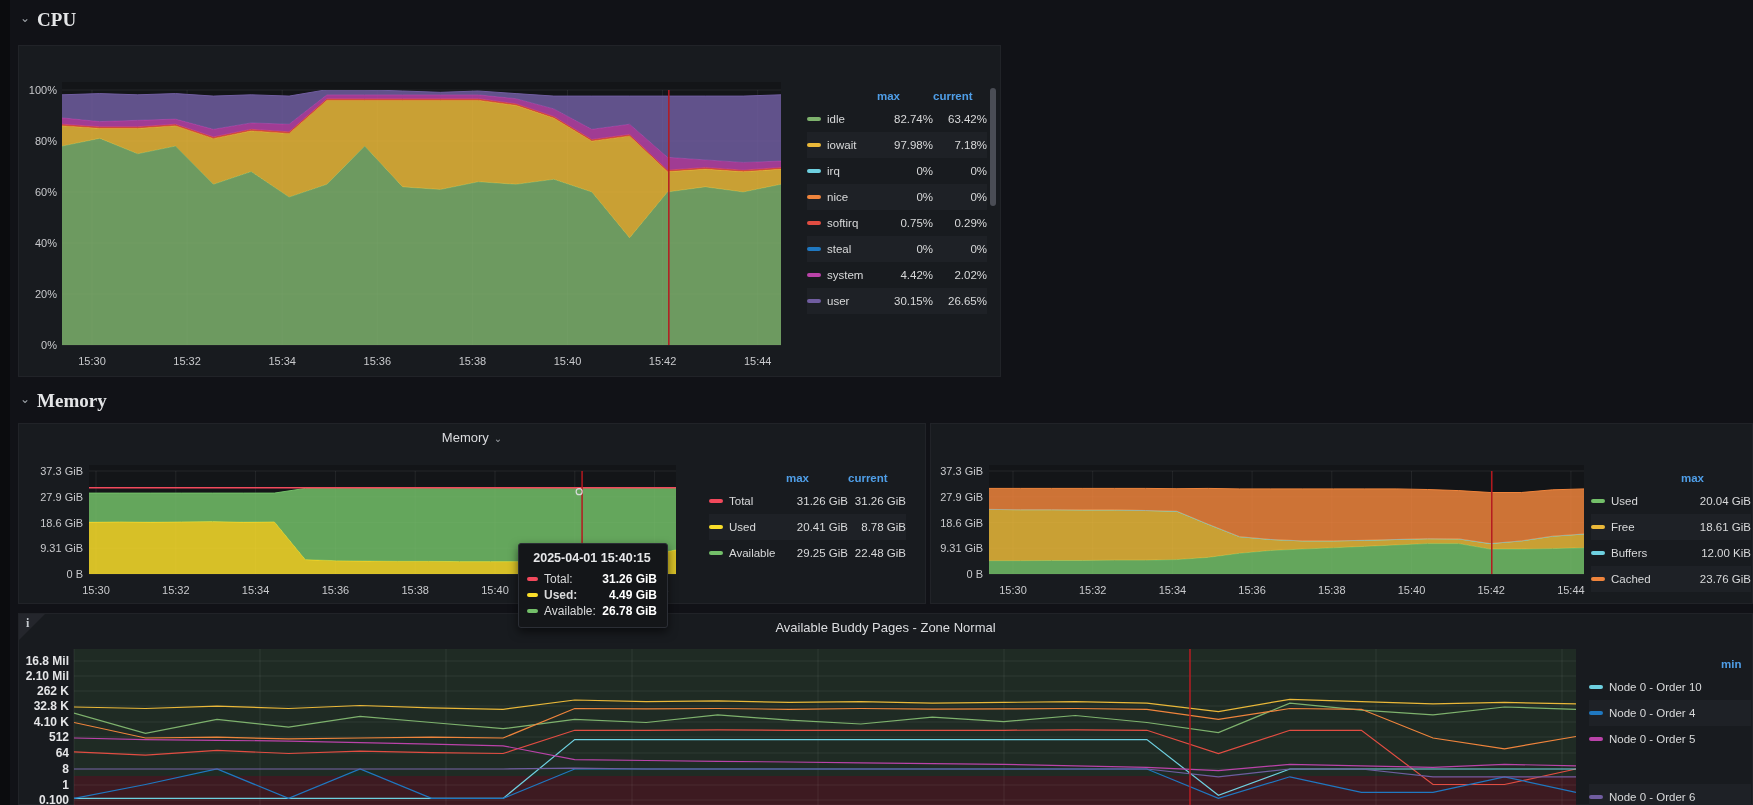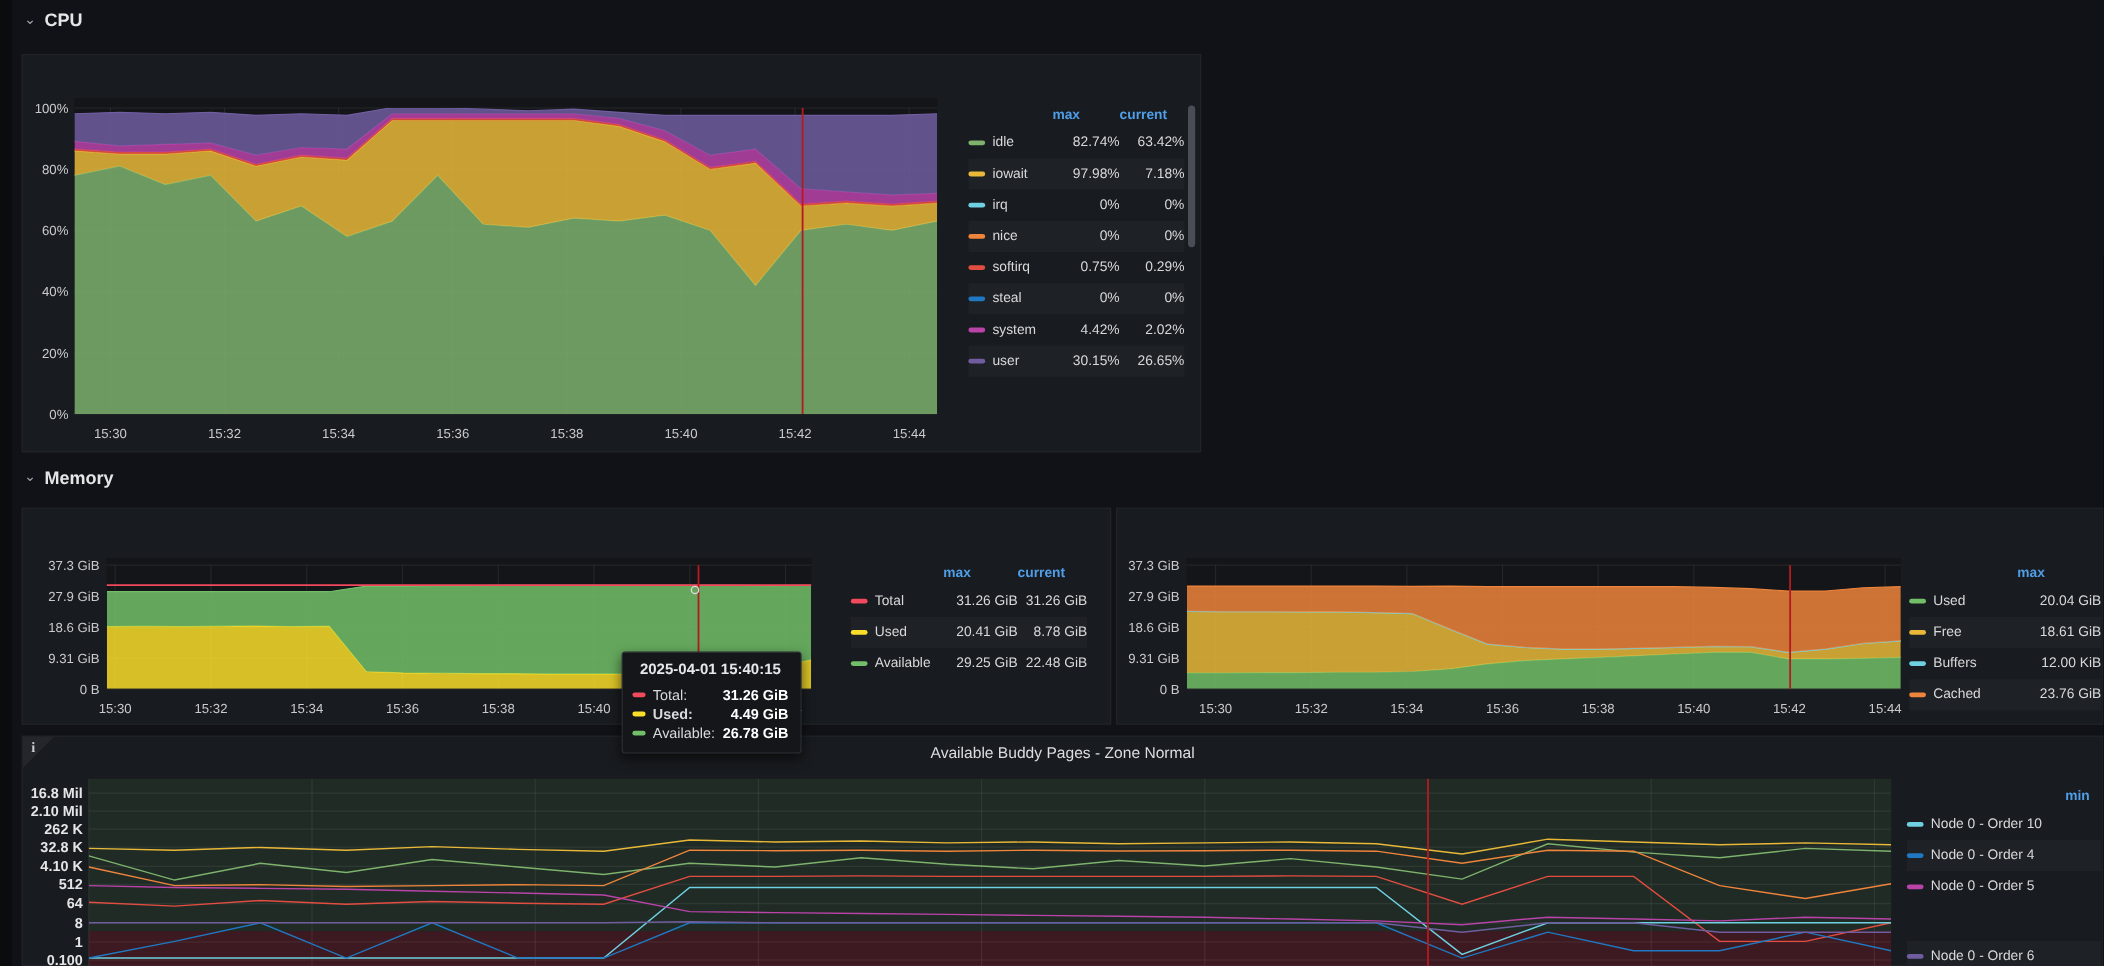--- a/index.html
+++ b/index.html
@@ -1,21 +1,21 @@
 <!DOCTYPE html>
 <html><head>
 <meta charset="utf-8">
 <style>
   html,body{margin:0;padding:0;background:#0b0c0e;}
   .screen{position:relative;width:1753px;height:805px;background:#111217;overflow:hidden;
           font-family:"Liberation Sans",sans-serif;color:#d8d9da;}
   .edge-strip{position:absolute;left:0;top:0;width:10px;height:805px;background:#0b0c0e;}
   .row-header{position:absolute;display:flex;align-items:center;gap:7px;cursor:pointer;}
   .row-header .chev{color:#9da2a8;font-size:12px;line-height:10px;transform:translateY(-2px);}
-  .row-header .rh-label{font-size:15px;font-weight:bold;color:#e4e5e7;}
+  .row-header .rh-label{font-size:19px;font-weight:bold;color:#e4e5e7;font-family:Liberation Serif, serif;}
   .panel{position:absolute;background:#181b1f;border:1px solid #212328;box-sizing:border-box;}
   .panel-title{position:absolute;left:0;right:0;top:6px;text-align:center;font-size:13px;
                font-weight:500;color:#dcdde0;cursor:pointer;}
   .panel-title .title-chev{font-size:10px;color:#9da0a6;margin-left:5px;}
   .psvg{position:absolute;left:0;top:0;}
   .legend{position:absolute;font-size:11.5px;}
   .lg-head,.lg-row{display:grid;align-items:center;}
   .lg-head{height:20px;font-weight:bold;}
   .lg-head span{text-align:left;}
   .lg-row{height:26px;cursor:pointer;}
@@ -153,20 +153,23 @@
       </div>
     <div class="scrollbar" style="left:971px;top:42px;height:118px;"></div>
   </div>
 
   <div class="row-header" style="left:20px;top:390px;">
     <span class="chev">⌄</span>
     <span class="rh-label">Memory</span>
   </div>
 
   <div class="panel" style="left:18px;top:423px;width:908px;height:181px;">
+    <div class="panel-title">
+      <span>Memory</span><span class="title-chev">⌄</span>
+    </div>
     <svg id="mem-svg" class="psvg" width="908" height="181">
         <defs>
           <clipPath id="clip-mem">
             <rect x="70" y="47" width="587" height="103"></rect>
           </clipPath>
         </defs>
         <rect x="70" y="41" width="587" height="109" fill="#131518"></rect>
         <line x1="70" y1="47" x2="657" y2="47" stroke="rgba(255,255,255,0.07)" stroke-width="1"></line>
         <line x1="70" y1="72.75" x2="657" y2="72.75" stroke="rgba(255,255,255,0.07)" stroke-width="1"></line>
         <line x1="70" y1="98.5" x2="657" y2="98.5" stroke="rgba(255,255,255,0.07)" stroke-width="1"></line>

